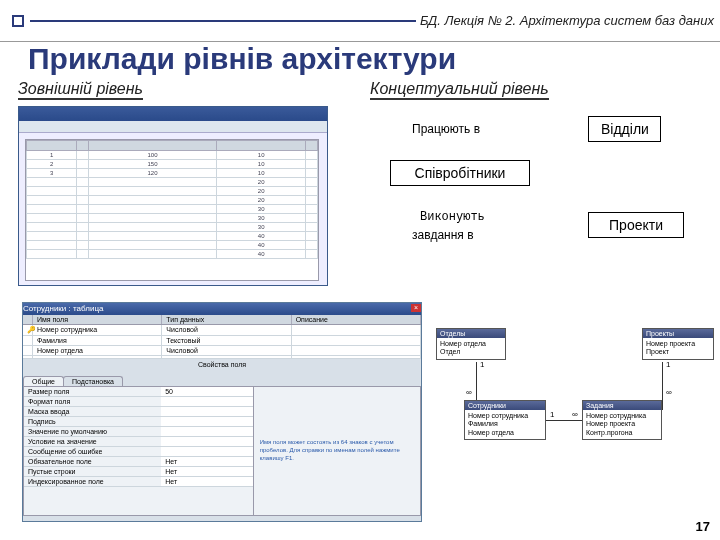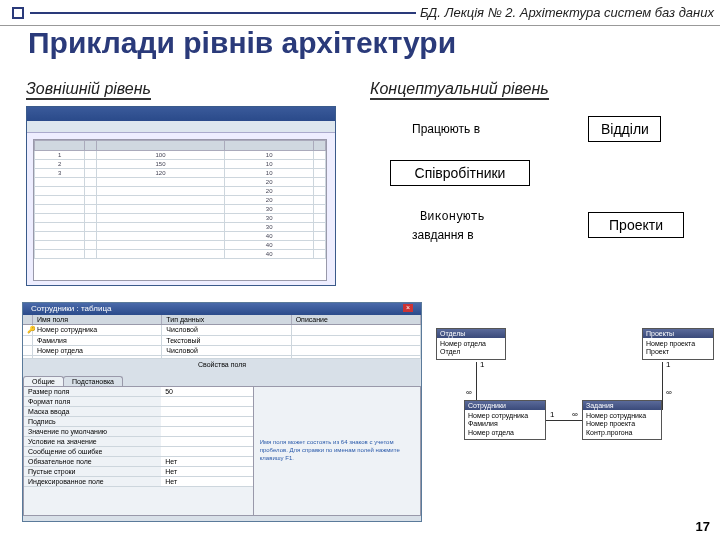--- a/index.html
+++ b/index.html
@@ -1,36 +1,36 @@
 <!DOCTYPE html>
 <html><head>
 <meta charset="utf-8">
 <style>
   * { box-sizing: border-box; margin: 0; padding: 0; }
   body { width: 720px; height: 540px; font-family: Arial, sans-serif; background: #fff; position: relative; overflow: hidden; }
-  .header { display: flex; align-items: center; height: 26px; border-bottom: 1px solid #999; }
+  .header { display: flex; align-items: center; height: 42px; border-bottom: 1px solid #999; }
   .bullet { width: 12px; height: 12px; border: 2px solid #2a3a7a; margin: 0 6px 0 12px; }
   .hline { flex: 1; height: 2px; background: #2a3a7a; margin-right: 4px; }
   .breadcrumb { font-style: italic; font-size: 13px; color: #222; margin-right: 6px; }
   .title { font-size: 30px; color: #2a3a7a; margin: 0 0 6px 28px; }
   .sec-head { font-style: italic; font-size: 16px; color: #222; border-bottom: 2px solid #333; display: inline-block; margin-bottom: 4px; }
-  .ext { position: absolute; left: 26px; top: 80px; width: 200px; }
+  .ext { position: absolute; left: 18px; top: 80px; width: 200px; }
   .ext-win { width: 310px; height: 180px; border: 1px solid #3a5a8a; margin-top: 2px; background: #eef; position: relative; }
   .ext-title { height: 14px; background: linear-gradient(#3a5a9a,#2a4a8a); }
   .ext-menu { height: 12px; background: #dde6ee; border-bottom: 1px solid #aac; }
   .ext-grid { position: absolute; left: 6px; top: 32px; right: 8px; bottom: 4px; background: #fff; border: 1px solid #99a; font-size: 6px; }
   .ext-grid table { width: 100%; border-collapse: collapse; }
   .ext-grid th { background: #d0d8e0; border: 1px solid #aab; height: 10px; }
   .ext-grid td { border: 1px solid #cdd6dd; height: 9px; text-align: center; color: #445; }
   .conc { position: absolute; left: 370px; top: 80px; }
   .dbox { border: 1px solid #000; padding: 4px 12px; font-size: 14px; background: #fff; text-align: center; position: absolute; }
   .dlabel { font-size: 12px; position: absolute; text-align: left; }
   .int { position: absolute; left: 22px; top: 300px; }
   .int-win { width: 400px; height: 220px; border: 1px solid #5a7a9a; background: #d8e0e8; margin-top: 2px; font-size: 8px; position: relative; }
-  .int-title { height: 12px; background: linear-gradient(#4a6aaa,#2a4a8a); color: #fff; font-size: 8px; padding: 1px 8px; display: flex; justify-content: space-between; }
+  .int-title { height: 12px; background: linear-gradient(#4a6aaa,#2a4a8a); color: #fff; font-size: 8px; padding: 1px 0; display: flex; justify-content: space-between; }
   .int-cols { display: flex; background: #d0d8e0; border-bottom: 1px solid #99a; }
   .int-cols div { flex: 1; border-right: 1px solid #aab; padding: 1px 4px; font-size: 7px; }
   .int-rows { background: #fff; }
   .int-row { display: flex; border-bottom: 1px solid #cdd6dd; }
   .int-row div { flex: 1; border-right: 1px solid #cdd6dd; padding: 1px 4px; font-size: 7px; }
   .int-key { width: 10px; flex: 0 0 10px !important; text-align: center; }
   .int-tabs { margin-top: 6px; display: flex; font-size: 7px; }
   .int-tab { border: 1px solid #99a; border-bottom: none; padding: 1px 8px; background: #d8e0e8; border-radius: 3px 3px 0 0; margin-right: -1px; }
   .int-tab.active { background: #eef2f6; }
   .int-props { display: flex; border: 1px solid #99a; background: #eef2f6; height: 130px; }

